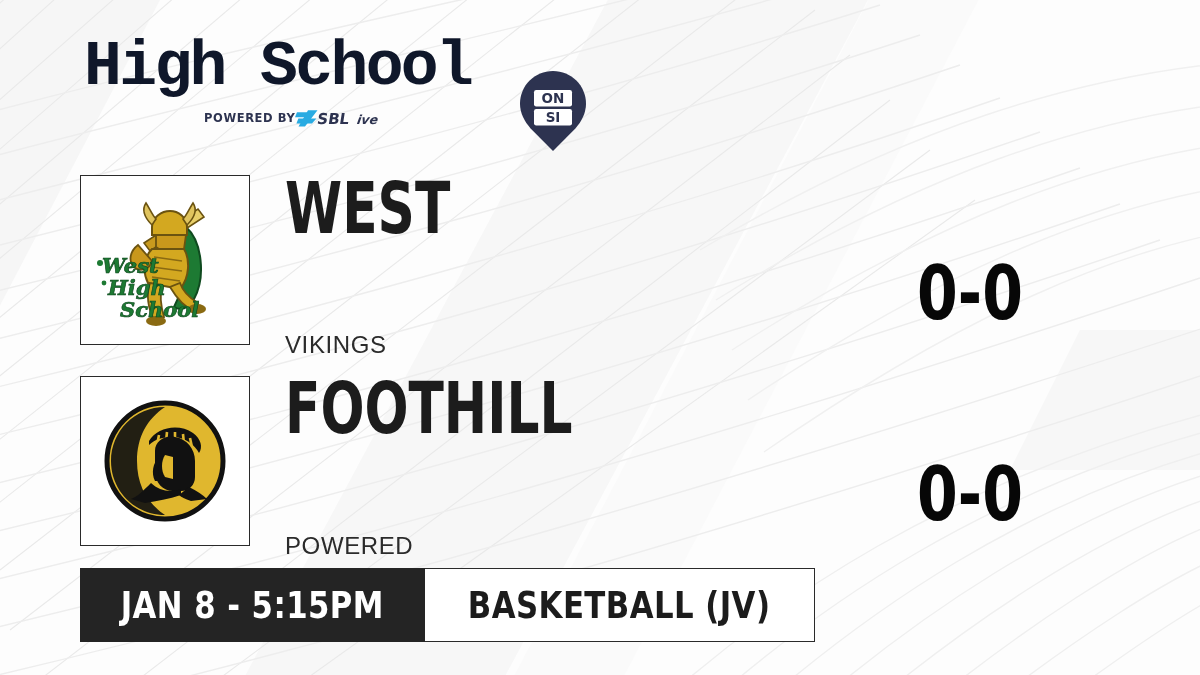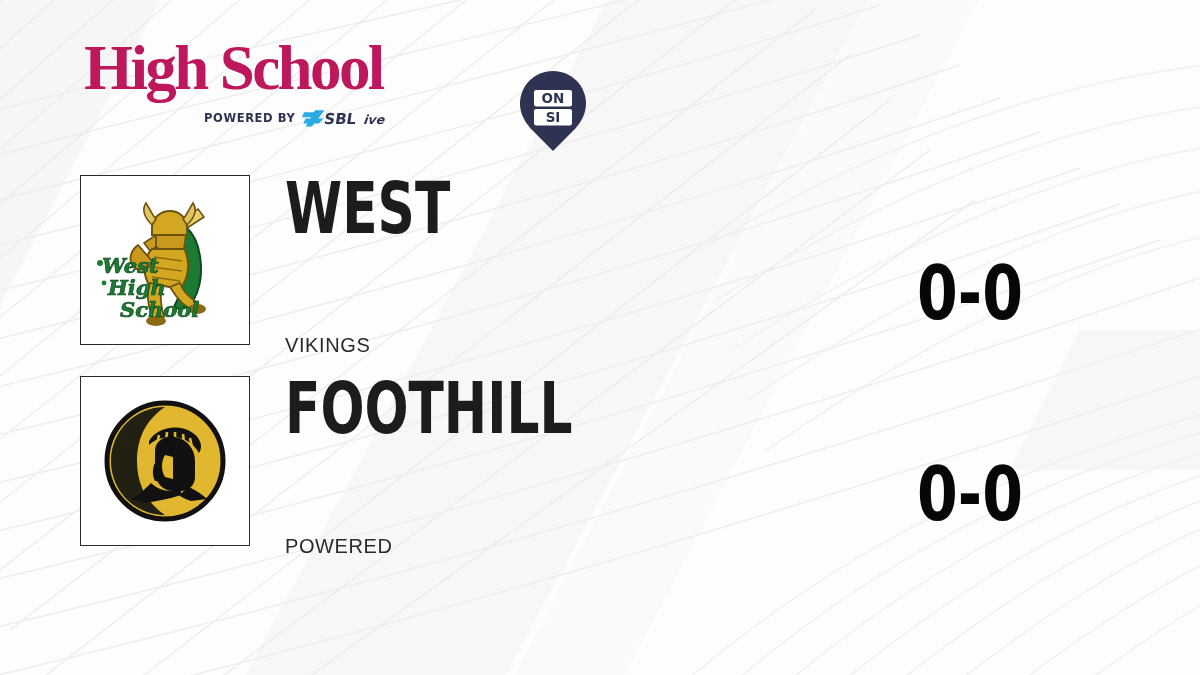--- a/index.html
+++ b/index.html
@@ -31,42 +31,41 @@
   
   #brand {
     position:absolute;
     left:84px;
     top:36px;
     width:420px;
     height:100px;
   }
   #brand-title {
     display:block;
-    font-family:Liberation Serif, serif;
+    font-family:Liberation Mono, monospace;
     font-weight:700;
     font-size:63px;
     line-height:64px;
     letter-spacing:-2.6px;
-    color:#be185d;
+    color:#0f172a;
     white-space:nowrap;
   }
   #brand-pin {
     position:absolute;
     left:434px;
     top:34px;
     width:70px;
     height:82px;
   }
   #powered-row {
     position:absolute;
     left:120px;
     top:72px;
     display:flex;
     align-items:center;
-    gap:7px;
     height:20px;
   }
   #powered-label {
     font-family:"DejaVu Sans", sans-serif;
     font-weight:700;
     font-size:11.5px;
     letter-spacing:0.6px;
     color:#2d3350;
     white-space:nowrap;
   }
@@ -105,21 +104,21 @@
   }
   #team-name-0 { top:-3px; font-size:72px; line-height:72px; }
   #team-name-1 { top:-4px; font-size:72px; line-height:72px; }
 
   .team-mascot {
     position:absolute;
     left:205px;
     top:160px;
     font-family:"Liberation Sans", sans-serif;
     font-weight:400;
-    font-size:20px;
+    font-size:24px;
     line-height:20px;
     letter-spacing:0.6px;
     color:#2b2b2b;
     white-space:nowrap;
   }
 
   
   .score {
     position:absolute;
     left:880px;
@@ -377,14 +376,22 @@
         </g>
       </svg>
     </div>
     <div class="team-name" id="team-name-1">FOOTHILL</div>
     <div class="team-mascot">POWERED</div>
   </div>
 
   <div class="score" id="score-0">0-0</div>
   <div class="score" id="score-1">0-0</div>
 
+  <div id="banner">
+    <div id="banner-date">
+      <span>JAN 8 - 5:15PM</span>
+    </div>
+    <div id="banner-sport">
+      <span>BASKETBALL (JV)</span>
+    </div>
+  </div>
 
 </div>
 
 </body></html>

